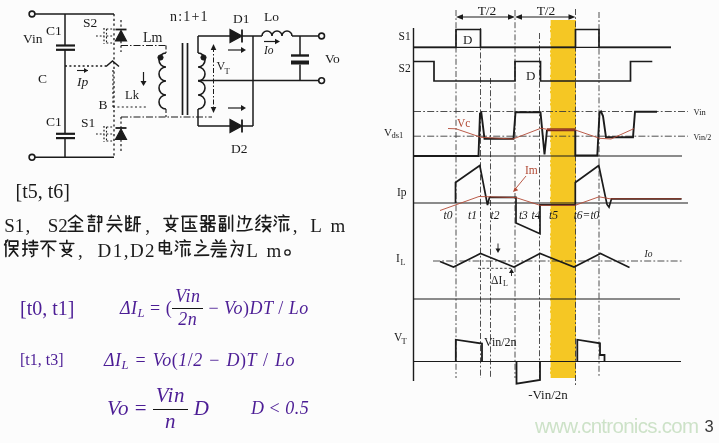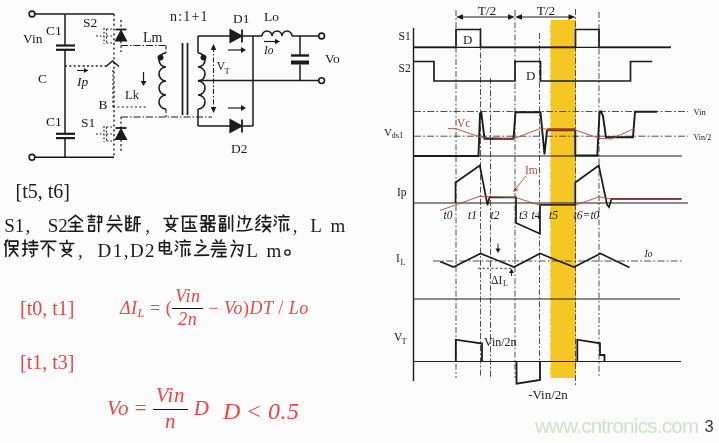--- a/index.html
+++ b/index.html
@@ -1,16 +1,16 @@
 <!DOCTYPE html>
 <html><head><meta charset="utf-8"><style>
 html,body{margin:0;padding:0;width:719px;height:443px;background:#fcfcfc;overflow:hidden}
 #page{position:relative;width:719px;height:443px}
 #page svg{position:absolute;left:0;top:0}
-.fm{position:absolute;font-family:"Liberation Serif",serif;font-style:italic;color:#ef4444;white-space:nowrap}
+.fm{position:absolute;font-family:"Liberation Serif",serif;font-style:italic;color:#4c1d95;white-space:nowrap}
 .frac{display:inline-block;vertical-align:middle;text-align:center;position:relative;top:-2px}
 .frac .num{display:block;padding:0 3px 2px;line-height:1.03}
 .frac .den{display:block;border-top:1.5px solid #141414;padding:1px 3px 0;line-height:1.03}
 sub.s{font-size:70%;vertical-align:-22%;font-style:italic}
 </style></head><body>
 <div id="page">
 <svg width="719" height="443" viewBox="0 0 719 443">
       <defs>
 <marker id="ar" viewBox="0 0 10 10" refX="8" refY="5" markerWidth="7" markerHeight="7" orient="auto-start-reverse">
           <path d="M0 0L10 5L0 10z" fill="context-stroke"></path>
@@ -220,15 +220,16 @@
         <text x="394.0" y="341.0" font-family="Liberation Serif" font-size="11.5px" fill="#1b1b1b">V</text>
         <text x="401.5" y="344.0" font-family="Liberation Serif" font-size="8.5px" fill="#1b1b1b">T</text>
         <text x="463.0" y="44.0" font-family="Liberation Serif" font-size="13.0px" fill="#1b1b1b">D</text>
         <text x="526.0" y="79.5" font-family="Liberation Serif" font-size="13.0px" fill="#1b1b1b">D</text>
       </g>
       <text x="535" y="433" font-family="Liberation Sans" font-size="20.5px" fill="#cde2c8" textLength="164">www.cntronics.com</text>
       <text x="704.5" y="431.5" font-family="Liberation Sans" font-size="16.5px" fill="#3a3a3a">3</text>
     </svg>
 <div class="fm" style="left:20px;top:297px;font-size:20px;font-style:normal">[t0, t1]</div>
 <div class="fm" style="left:120px;top:289px;font-size:18px;letter-spacing:.5px">ΔI<sub class="s">L</sub> <span style="font-style:normal">= (</span><span class="frac"><span class="num">Vin</span><span class="den">2n</span></span> <span style="font-style:normal">−</span> Vo<span style="font-style:normal">)</span>DT <span style="font-style:normal">/</span> Lo</div>
-<div class="fm" style="left:20px;top:351px;font-size:20px;font-style:normal">[t1, t3]</div>
+<div class="fm" style="left:20px;top:351px;font-size:16px;font-style:normal">[t1, t3]</div>
+<div class="fm" style="left:104px;top:350px;font-size:18px;letter-spacing:.5px;word-spacing:1.5px">ΔI<sub class="s">L</sub> <span style="font-style:normal">=</span> Vo<span style="font-style:normal">(</span>1<span style="font-style:normal">/</span>2 <span style="font-style:normal">−</span> D<span style="font-style:normal">)</span>T <span style="font-style:normal">/</span> Lo</div>
 <div class="fm" style="left:107px;top:387px;font-size:21px;letter-spacing:.5px">Vo <span style="font-style:normal">=</span> <span class="frac"><span class="num">Vin</span><span class="den">n</span></span> D</div>
-<div class="fm" style="left:223px;top:398px;font-size:24px;letter-spacing:.5px">D <span style="font-style:normal">&lt;</span> 0.5</div>
+<div class="fm" style="left:251px;top:398px;font-size:18px;letter-spacing:.5px">D <span style="font-style:normal">&lt;</span> 0.5</div>
 </div>
 </body></html>

